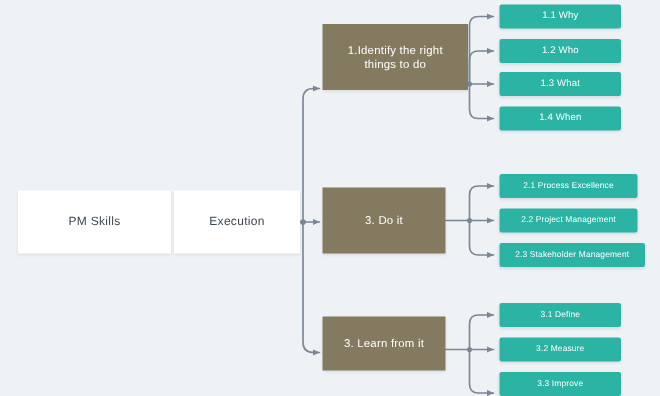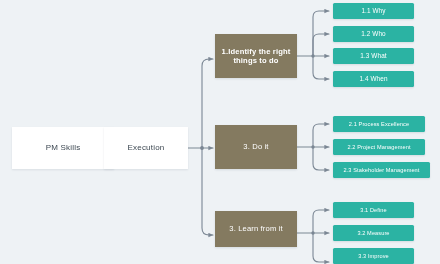--- a/index.html
+++ b/index.html
@@ -102,25 +102,25 @@
       <path d="M313,233 L313,216 Q313,210 319,210 L329,210" marker-end="url(#arrow)"></path>
       <path d="M313,233 L329,233" marker-end="url(#arrow)"></path>
       <path d="M313,233 L313,256 Q313,262 319,262 L329,262" marker-end="url(#arrow)"></path>
     </g>
   </svg>
 
   <div class="node node-white" style="left:12px; top:127px; width:102px; height:42px;">
     <span>PM Skills</span>
   </div>
 
-  <div class="node node-white" style="left:104px; top:127px; width:84px; height:42px;">
+  <div class="node node-white" style="left:116px; top:127px; width:84px; height:42px;">
     <span>Execution</span>
   </div>
 
-  <div class="node node-brown" style="left:215px; top:34px; width:82px; height:44px;font-weight:bold;">
+  <div class="node node-brown" style="left:215px; top:16px; width:97px; height:44px;">
     <span>1.Identify the right things to do</span>
   </div>
 
   <div class="node node-brown" style="left:215px; top:125px; width:82px; height:44px;">
     <span>3. Do it</span>
   </div>
 
   <div class="node node-brown" style="left:215px; top:211px; width:82px; height:36px;">
     <span>3. Learn from it</span>
   </div>

